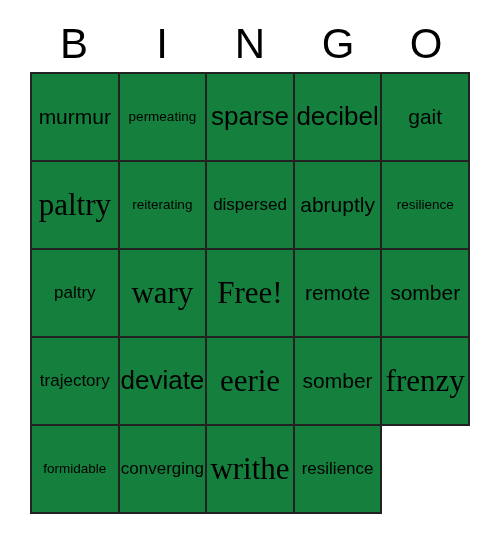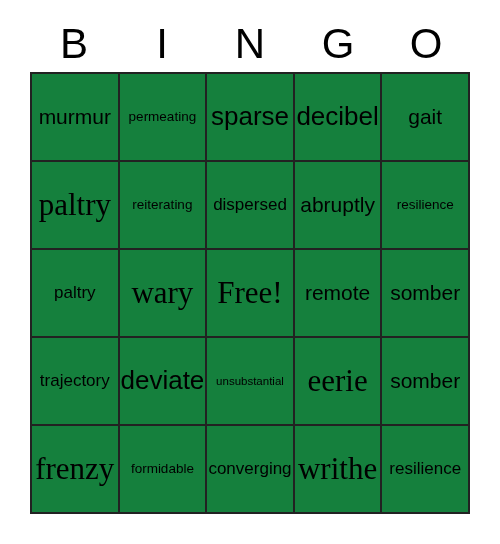--- a/index.html
+++ b/index.html
@@ -155,23 +155,20 @@
       <span class="cell-text fs-lg">somber</span>
     </div>
 
     <div class="cell">
       <span class="cell-text fs-md">trajectory</span>
     </div>
     <div class="cell">
       <span class="cell-text fs-xl">deviate</span>
     </div>
     <div class="cell">
-      <span class="cell-text fs-xs">unsubstantial</span>
-    </div>
-    <div class="cell">
       <span class="cell-text fs-xxl">eerie</span>
     </div>
     <div class="cell">
       <span class="cell-text fs-lg">somber</span>
     </div>
 
     <div class="cell">
       <span class="cell-text fs-xxl">frenzy</span>
     </div>
     <div class="cell">

